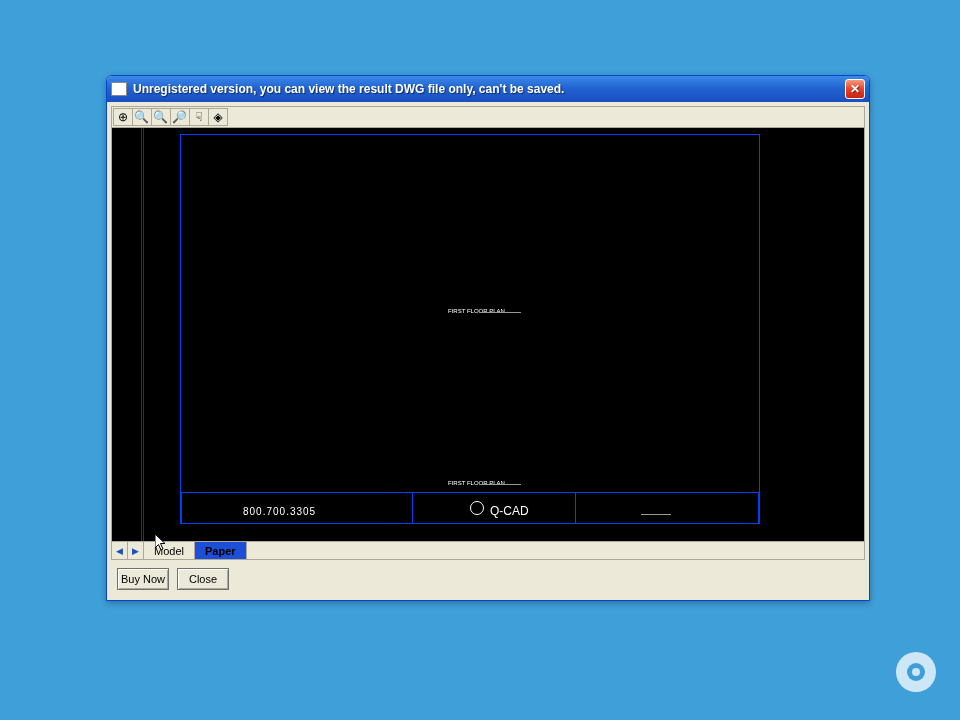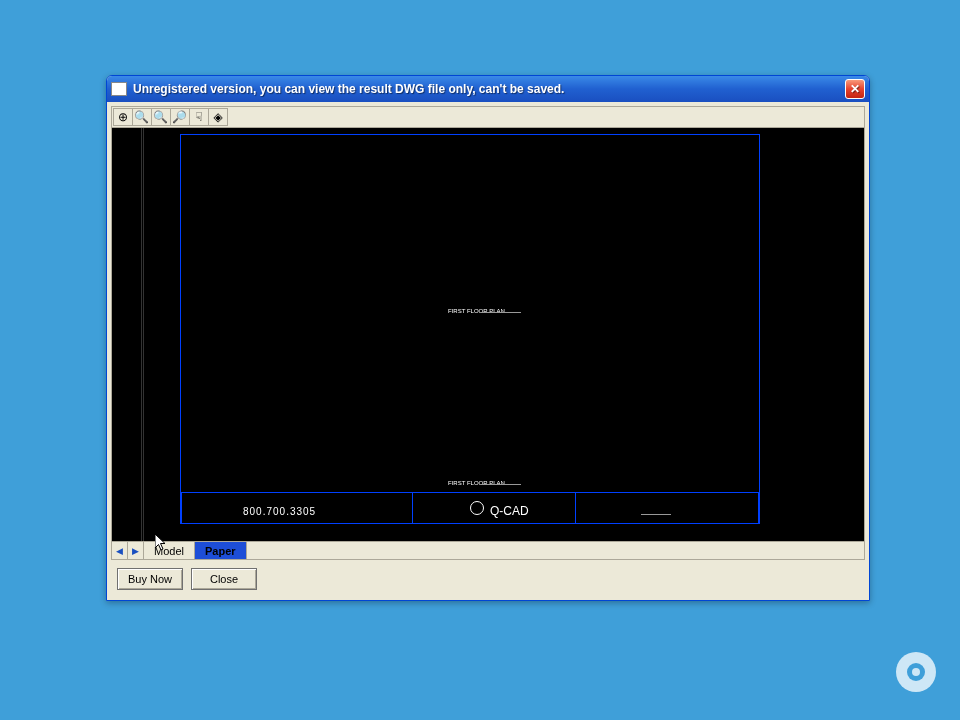--- a/index.html
+++ b/index.html
@@ -158,21 +158,21 @@
   gap: 8px;
   align-items: flex-start;
 }
 .info-text {
   flex: 1;
   color: #000;
   font-size: 11px;
   line-height: 14px;
 }
 .action-btn {
-  width: 66px;
+  width: 52px;
   height: 22px;
   border: 1px solid #707070;
   background: #ece9d8;
   font-size: 11px;
   cursor: pointer;
   box-shadow: inset 1px 1px 0 #fff, inset -1px -1px 0 #aca899;
 }
 .watermark {
   position: absolute;
   right: 24px;

